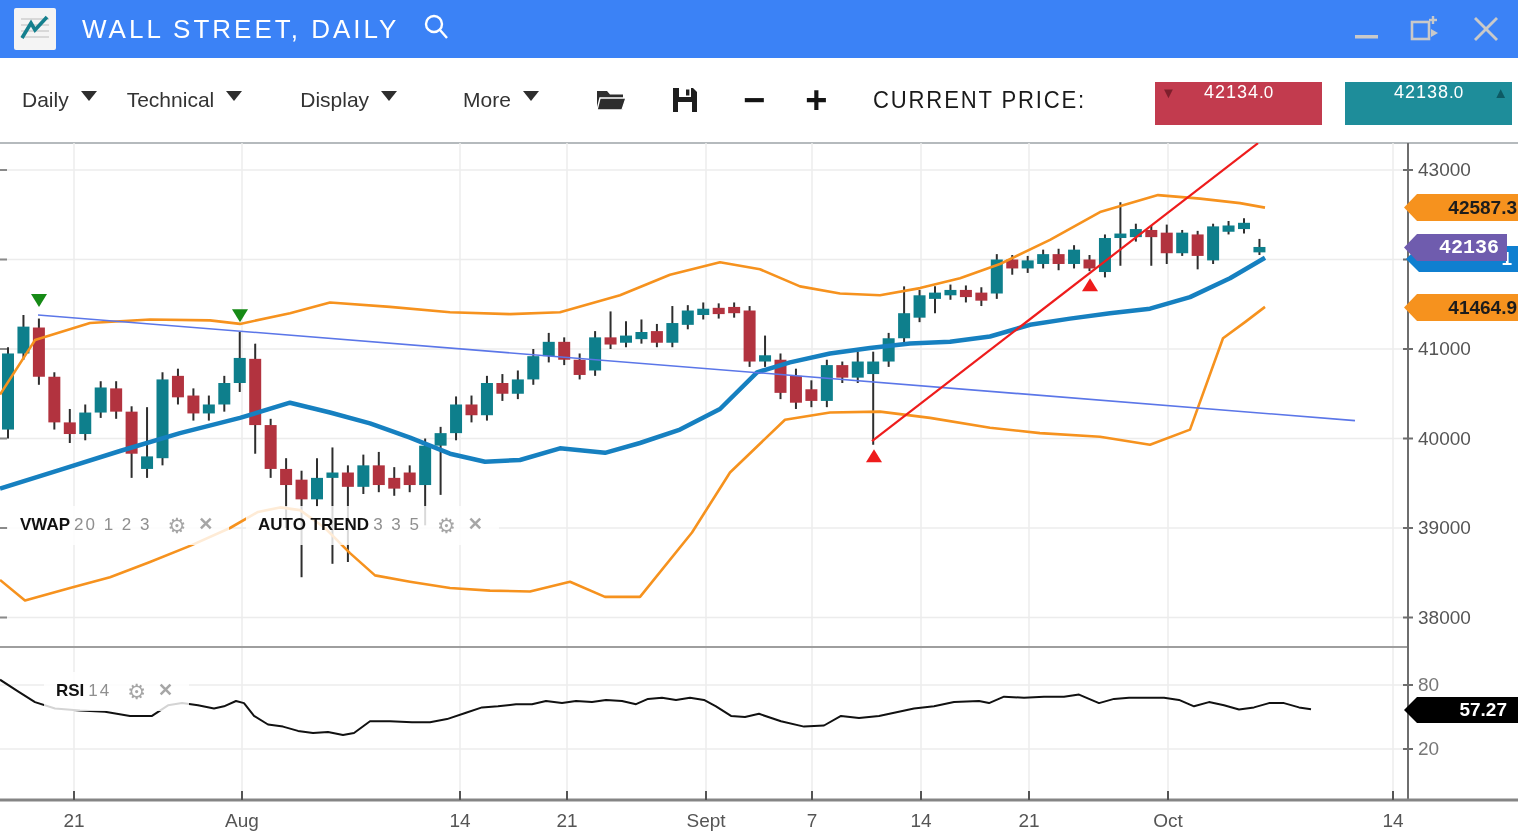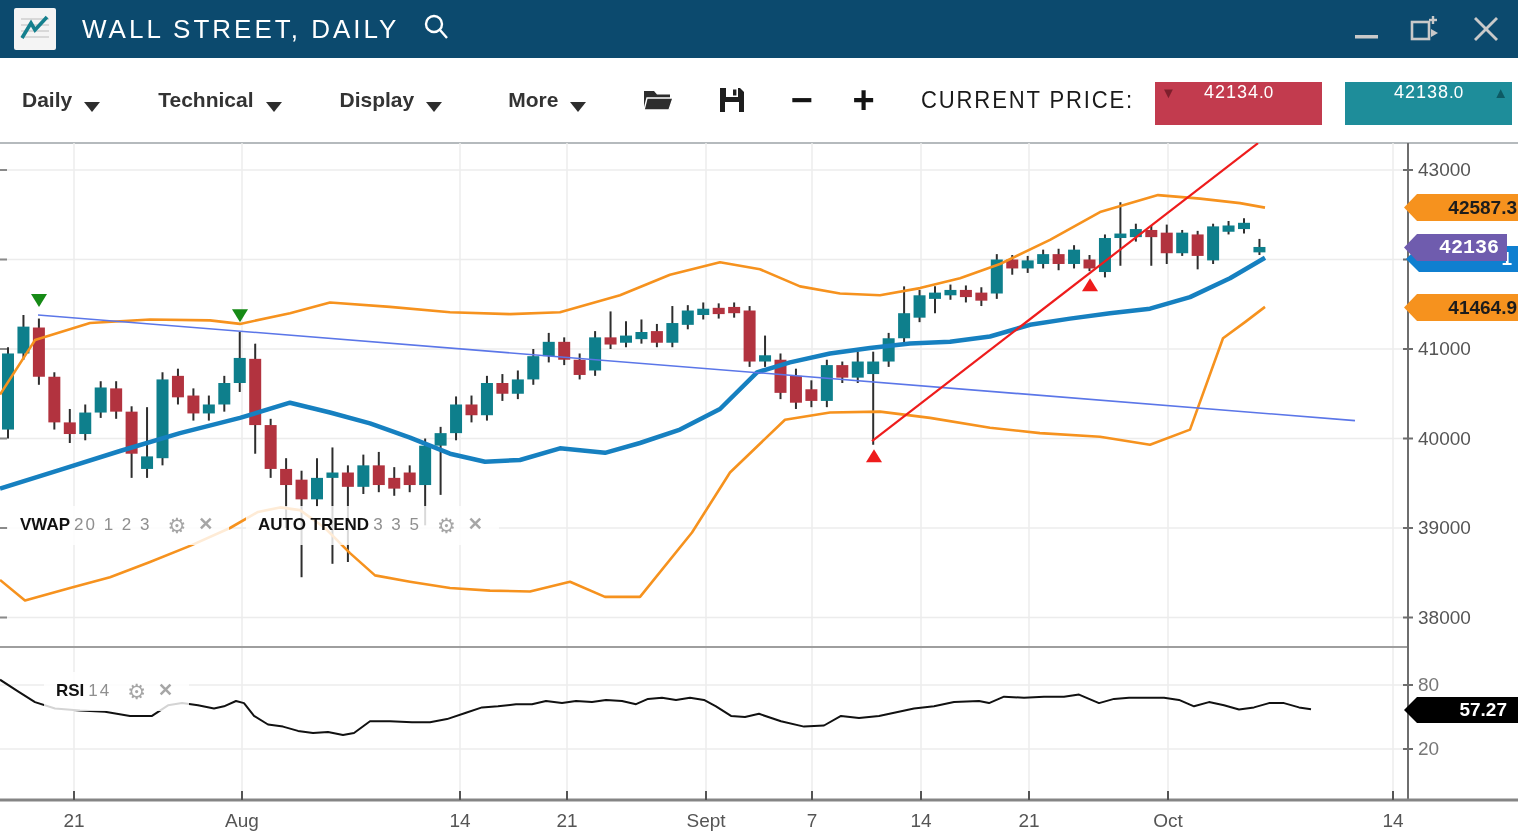--- a/index.html
+++ b/index.html
@@ -1,26 +1,26 @@
 <!DOCTYPE html>
 <html><head>
 <meta charset="utf-8">
 <style>
   html,body{margin:0;padding:0;width:1518px;height:838px;overflow:hidden;background:#fff;
     font-family:"Liberation Sans",sans-serif;-webkit-font-smoothing:antialiased;}
   
-  .titlebar{position:absolute;left:0;top:0;width:1518px;height:58px;background:#0c4a6e;display:flex;align-items:center;}
+  .titlebar{position:absolute;left:0;top:0;width:1518px;height:58px;background:#3b82f6;display:flex;align-items:center;}
   .logo{width:42px;height:42px;margin-left:14px;background:#f4f4f4;border-radius:2px;display:flex;align-items:center;justify-content:center;}
   .win-title{color:#fff;font-size:26px;letter-spacing:3px;margin-left:26px;font-weight:400;}
   .search-ic{margin-left:22px;cursor:pointer;}
   .win-controls{position:absolute;right:16px;top:0;height:58px;display:flex;align-items:center;gap:28px;}
   .win-btn{cursor:pointer;display:flex;align-items:center;justify-content:center;}
   
   .toolbar{position:absolute;left:0;top:58px;width:1518px;height:84px;background:#fff;border-bottom:2px solid #b5babd;display:flex;align-items:center;}
-  .menu-item{display:flex;align-items:flex-end;font-size:21px;font-weight:700;color:#333;cursor:pointer;}
+  .menu-item{display:flex;align-items:flex-start;font-size:21px;font-weight:400;color:#333;cursor:pointer;}
   .caret{width:0;height:0;border-left:8px solid transparent;border-right:8px solid transparent;border-top:10px solid #2e2e2e;margin-left:12px;margin-top:3px;}
   .tool-ic{cursor:pointer;display:flex;align-items:center;justify-content:center;}
   .zoom-glyph{font-size:38px;font-weight:700;color:#141414;line-height:1;cursor:pointer;}
   .cp-label{font-size:24px;font-weight:400;color:#1a1a1a;letter-spacing:2px;transform:scaleX(.92);transform-origin:left;white-space:nowrap;}
   .price-btn{position:absolute;top:24px;height:43px;width:167px;color:#fff;display:flex;align-items:baseline;justify-content:center;cursor:pointer;}
   .price-btn .main{font-size:18px;letter-spacing:1px;}
   .price-btn .dec{font-size:17px;}
   .pb-arrow{position:absolute;font-size:15px;line-height:1;}
   
   #chart{position:absolute;left:0;top:143px;}
@@ -74,21 +74,21 @@
       </svg>
     </div>
   </div>
 </div>
 
 <div class="toolbar">
   <div class="menu-item" style="margin-left:22px">
     <span>Daily</span>
     <span class="caret"></span>
   </div>
-  <div class="menu-item" style="margin-left:58px">
+  <div class="menu-item" style="margin-left:30px">
     <span>Technical</span>
     <span class="caret"></span>
   </div>
   <div class="menu-item" style="margin-left:58px">
     <span>Display</span>
     <span class="caret"></span>
   </div>
   <div class="menu-item" style="margin-left:66px">
     <span>More</span>
     <span class="caret"></span>

